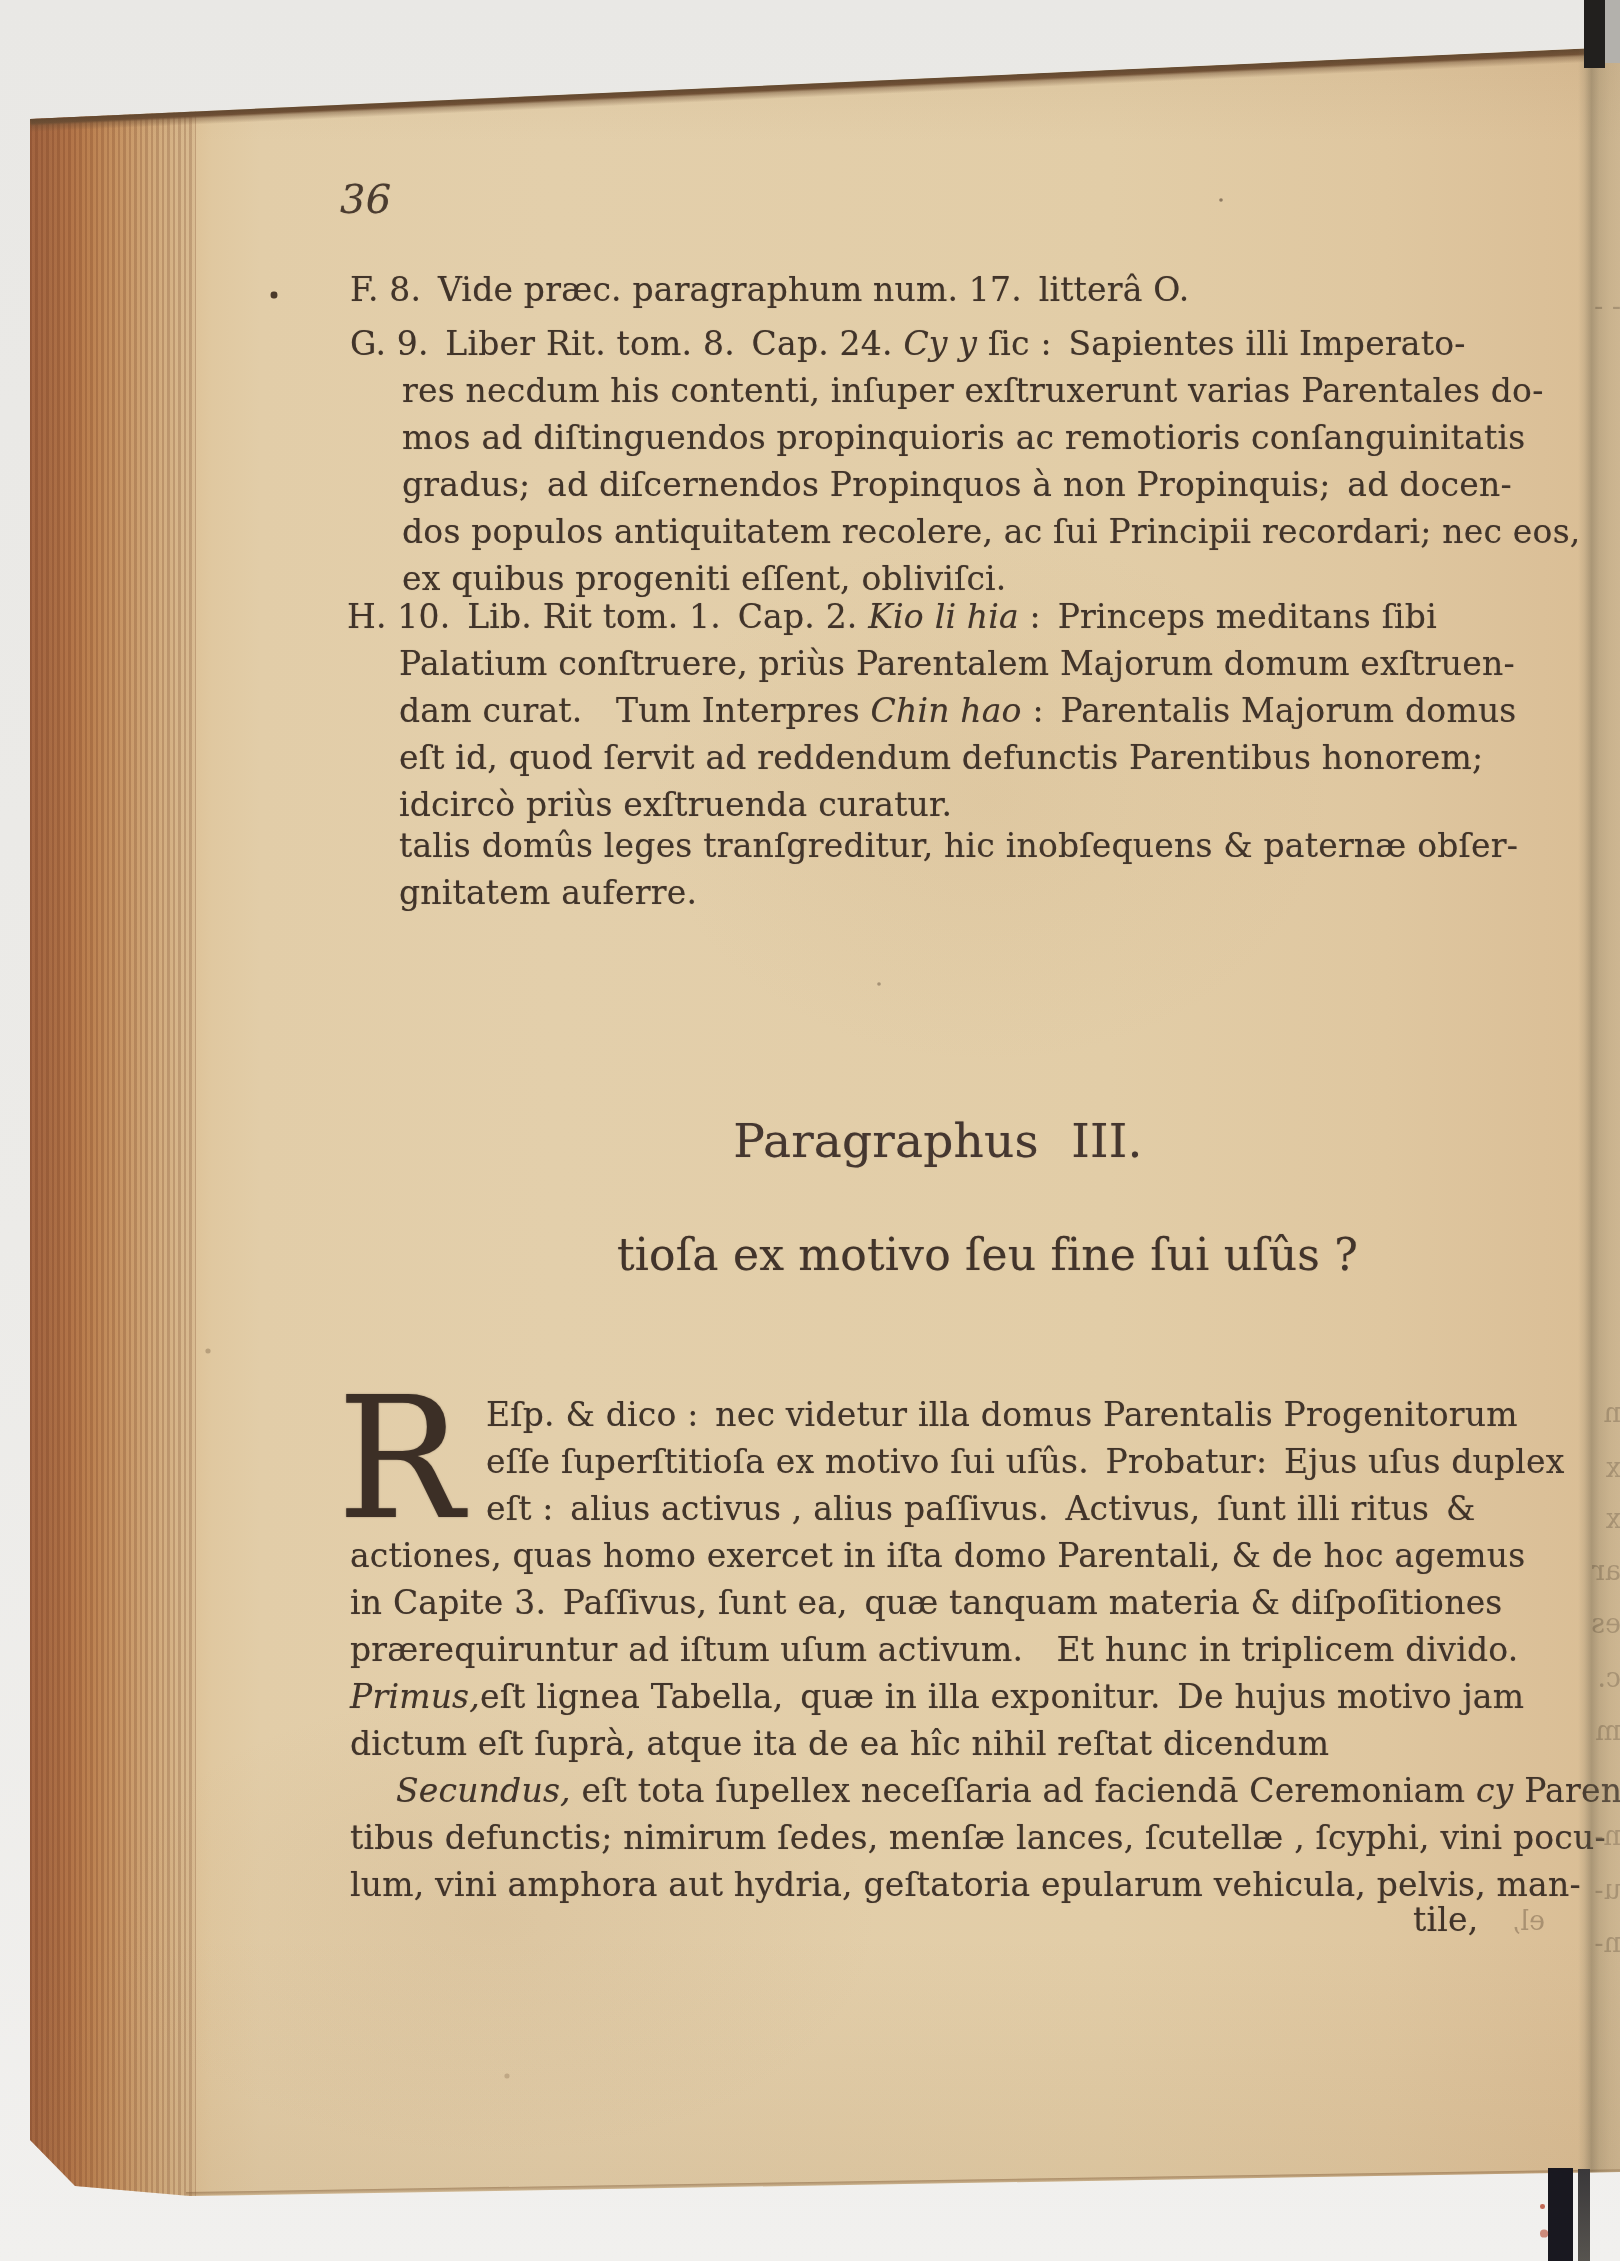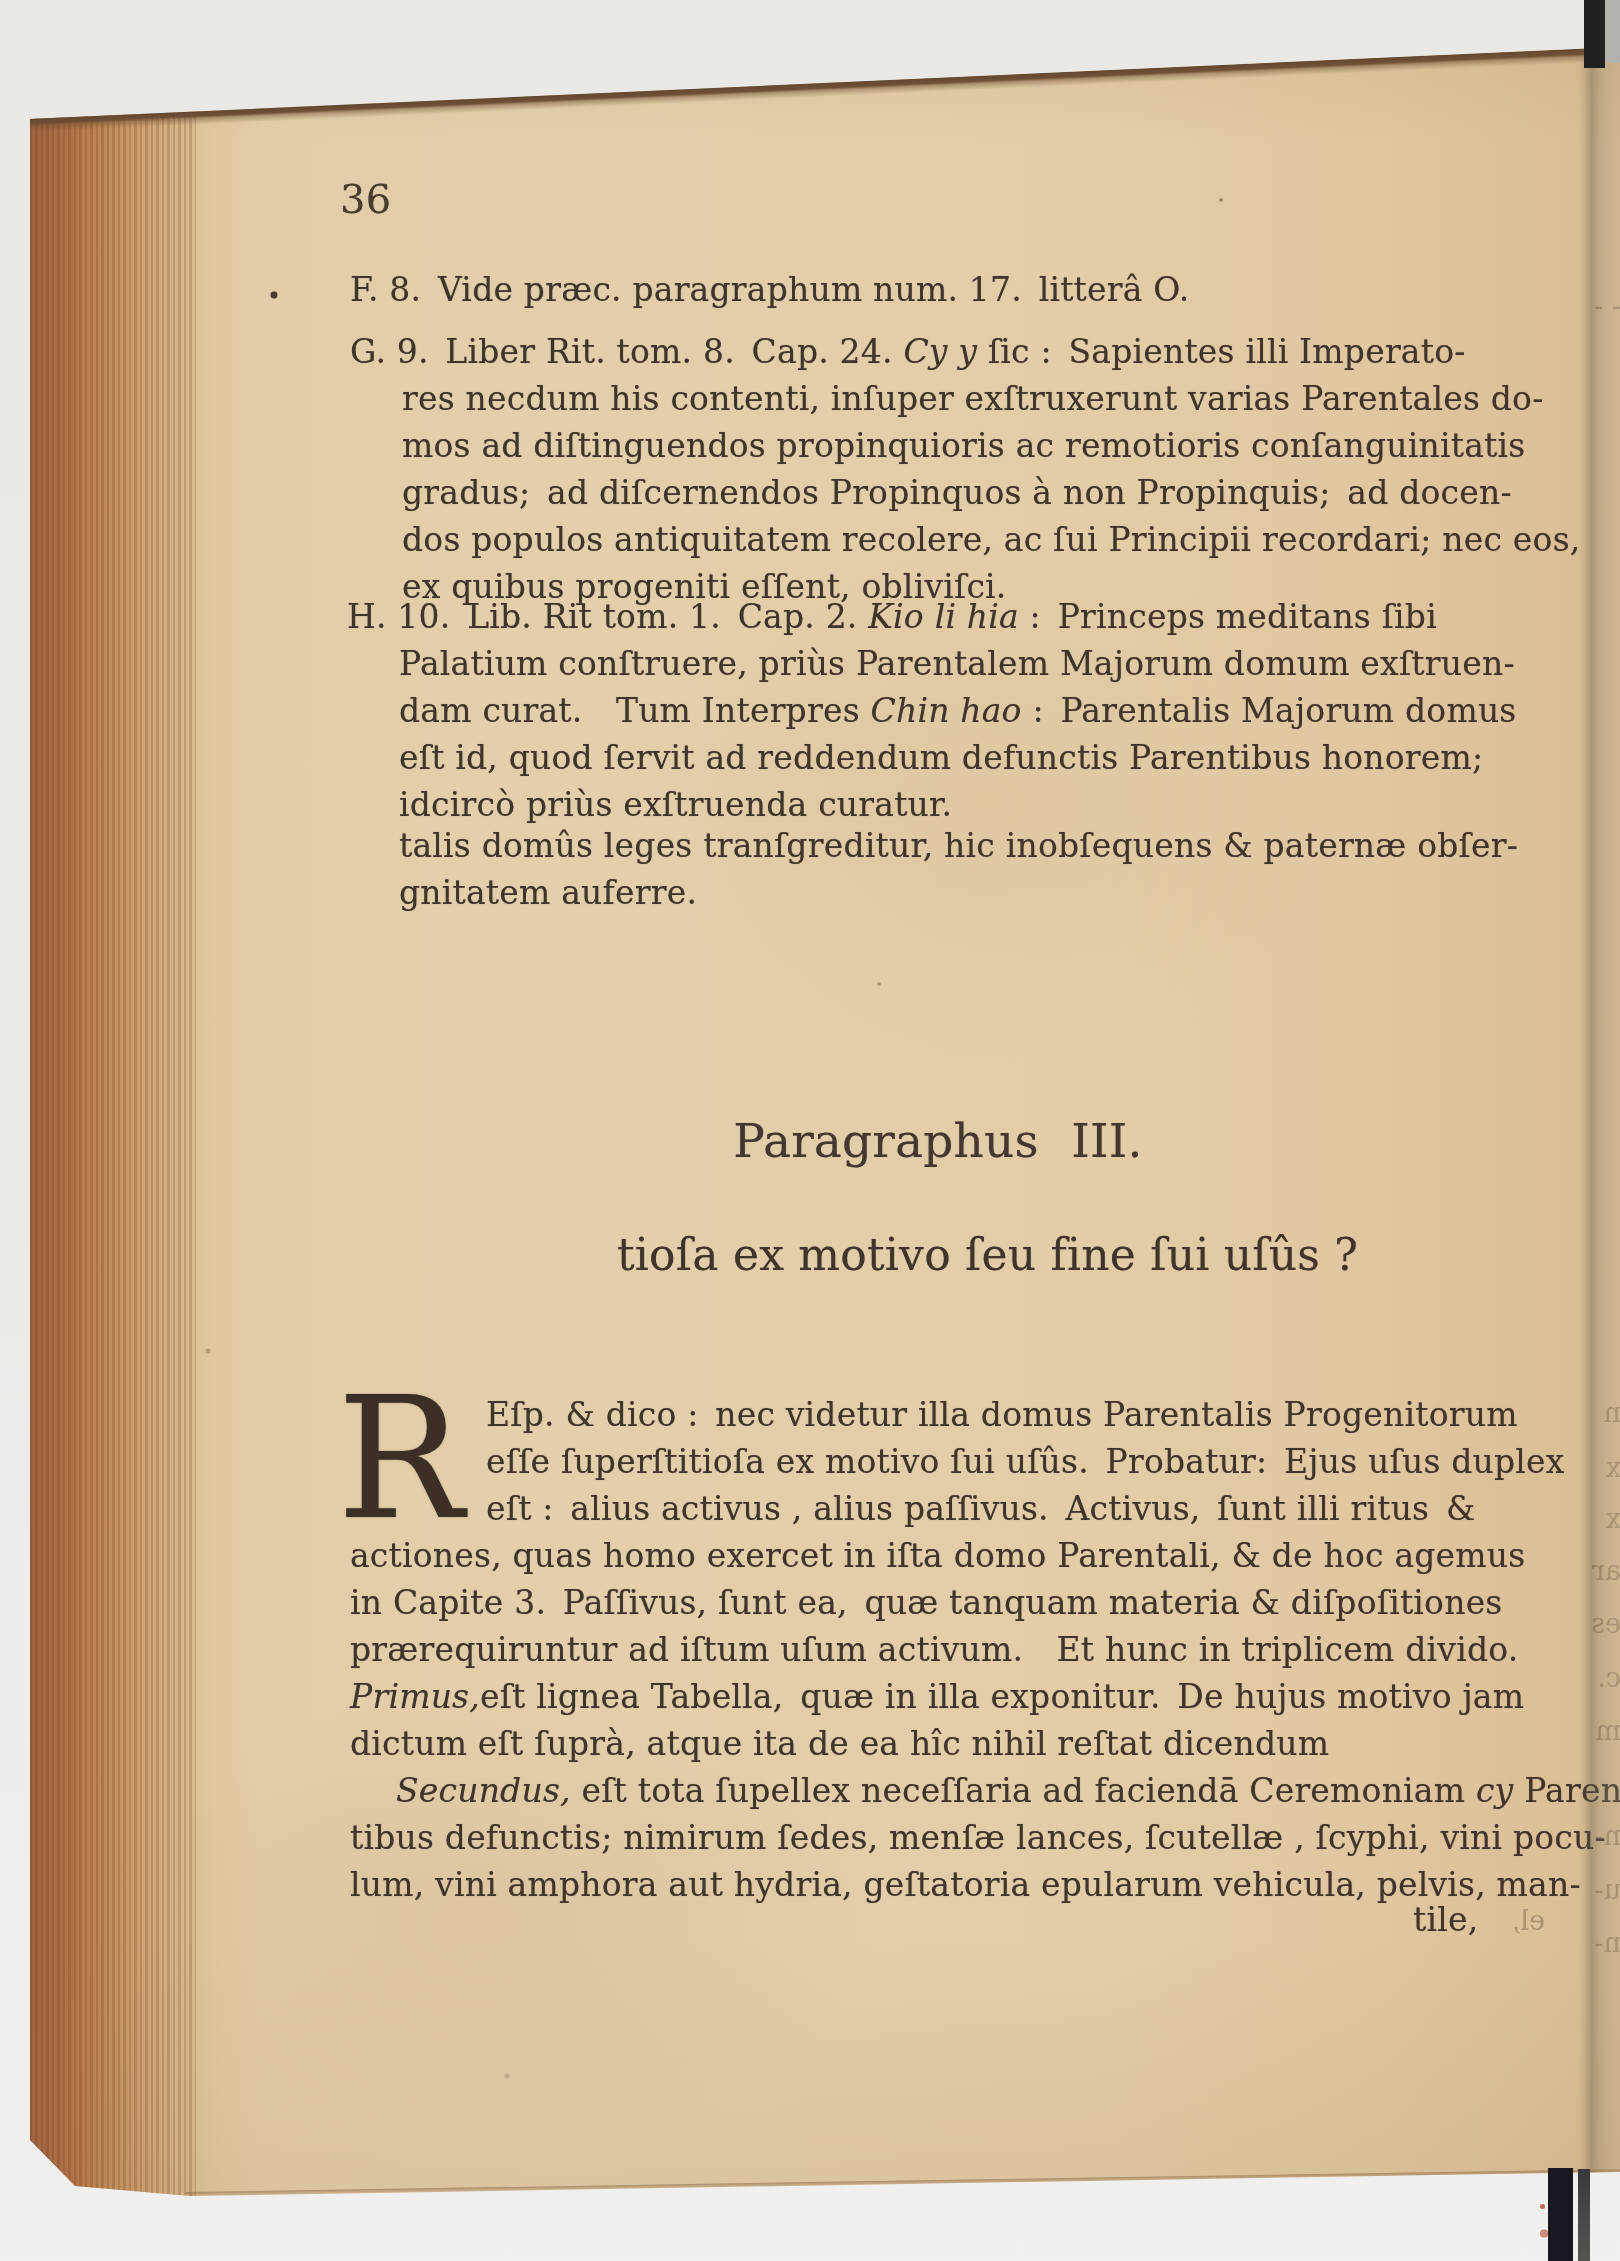--- a/index.html
+++ b/index.html
@@ -37,25 +37,25 @@
     background:linear-gradient(90deg, rgba(120,110,88,0) 0px, rgba(120,110,88,0.16) 6.3px,
       rgba(100,92,72,0.40) 13.5px, rgba(130,122,98,0.30) 21.4px,
       rgba(160,150,124,0.27) 32px, rgba(172,164,140,0.25) 43px);}
   .speck{position:absolute;left:0;top:0;width:2.4px;height:2.4px;border-radius:50%;background:transparent;
     box-shadow:273px 294px 0 2.4px #4b3a2b, 1220px 199px 0 0.8px rgba(74,57,43,0.55),
       712px 397px 0 0.8px rgba(74,57,43,0.45), 878px 983px 0 0.8px rgba(74,57,43,0.4),
       207px 1350px 0 1.6px rgba(110,85,60,0.35), 506px 2075px 0 1.6px rgba(120,90,60,0.28);}
   
   .txt{position:absolute;color:#41342a;text-shadow:0 0 0.8px rgba(65,50,40,0.45);letter-spacing:0.2px;}
   .hdr{left:340px;top:176px;display:flex;column-gap:93px;align-items:baseline;
-    font-size:40px;color:#4b3c30;}
+    font-style:italic;font-size:40px;color:#4b3c30;}
   .ln,.bln{height:47px;line-height:47px;font-size:33px;white-space:nowrap;}
   .cont{padding-left:52px;}
   #entry-f{left:350px;top:266px;}
-  #entry-g{left:350px;top:320px;margin-top:8px;}
+  #entry-g{left:350px;top:320px;}
   #entry-h{left:347px;top:593px;}
   #entry-i{left:347px;top:822px;}
   .para-heading{left:332px;top:1113px;width:1212px;text-align:center;
     font-size:47px;line-height:55px;word-spacing:17.4px;color:#453730;}
   .question{left:372px;top:1222px;width:1231px;text-align:center;
     font-size:44px;line-height:65px;color:#42342b;}
   #body-block{left:350px;top:1391px;}
   #body-block .bln:nth-child(-n+3){margin-left:136px;}
   .indent-sm{padding-left:46px;}
   .dropcap{left:337px;top:1375px;font-size:168px;line-height:1;color:#3c2f26;

